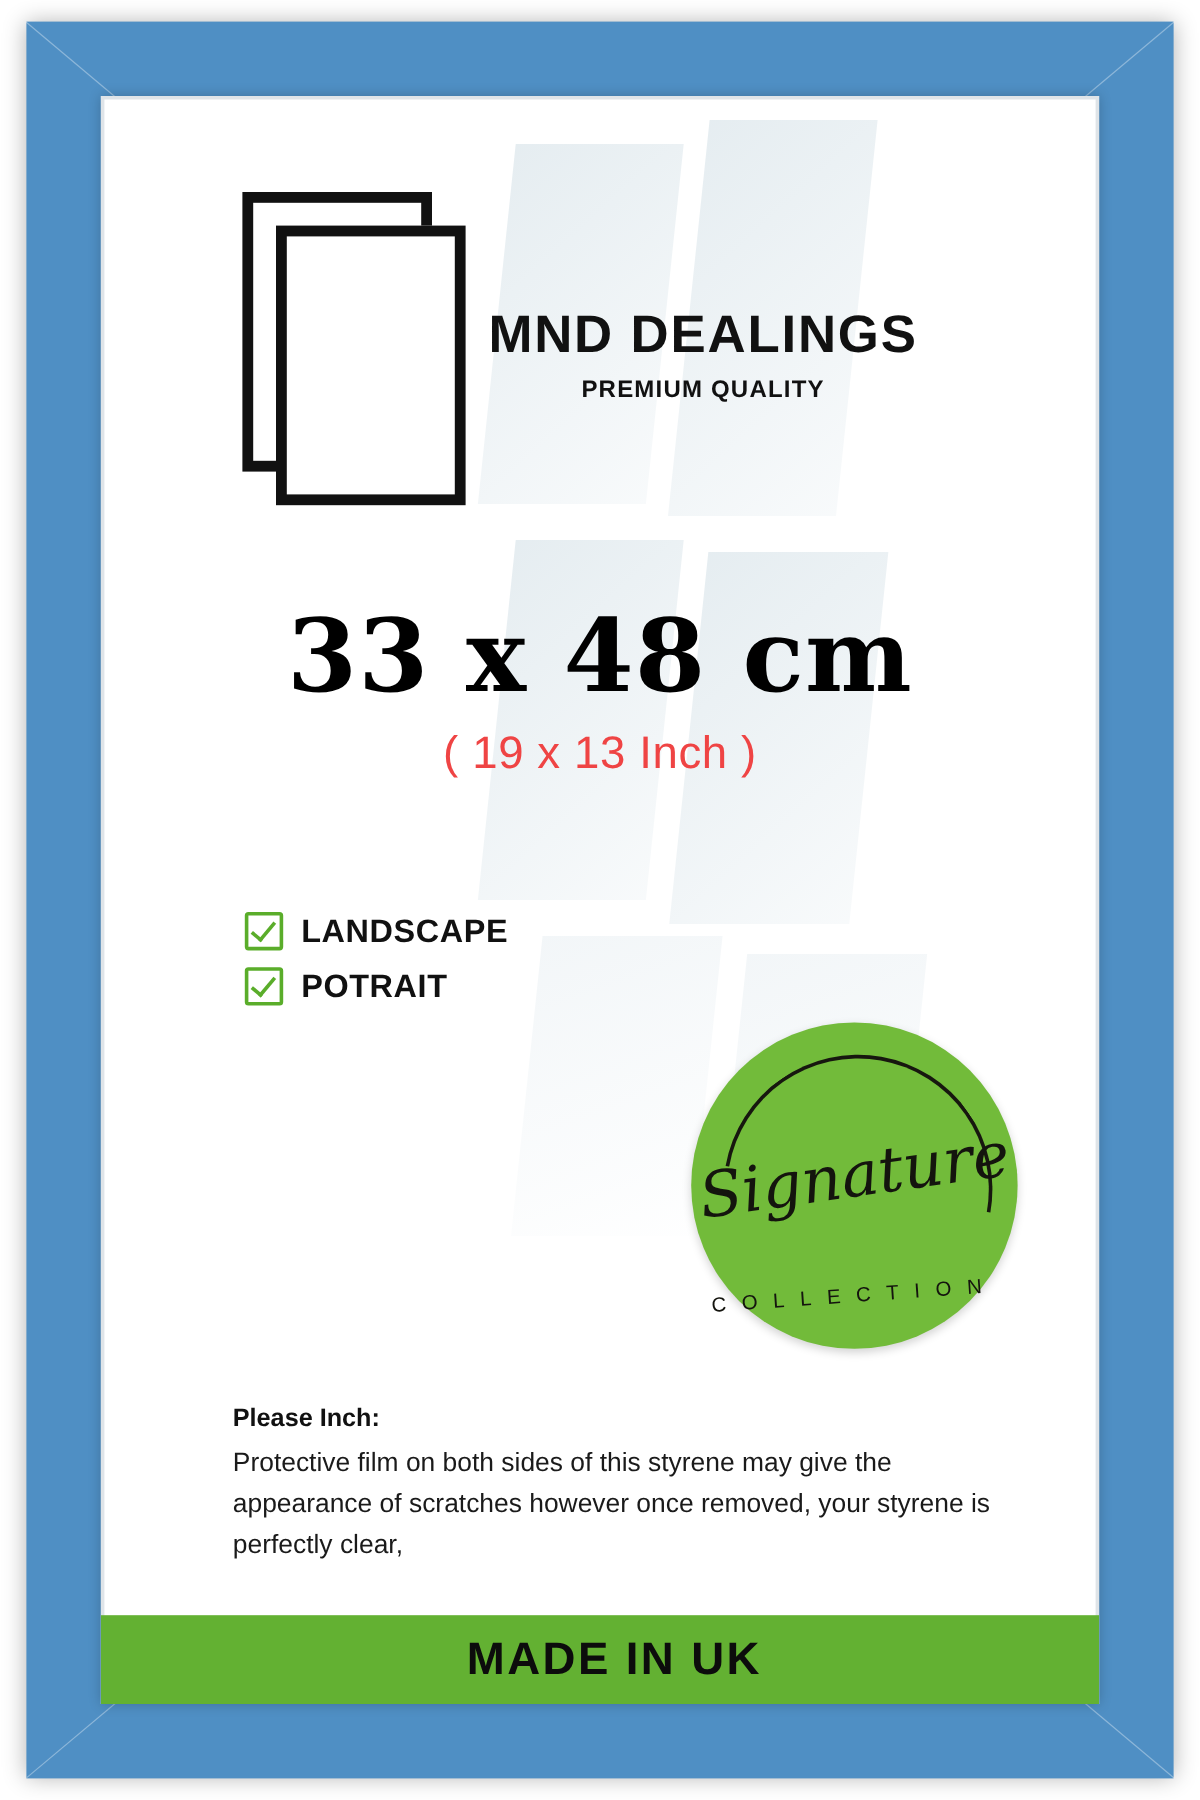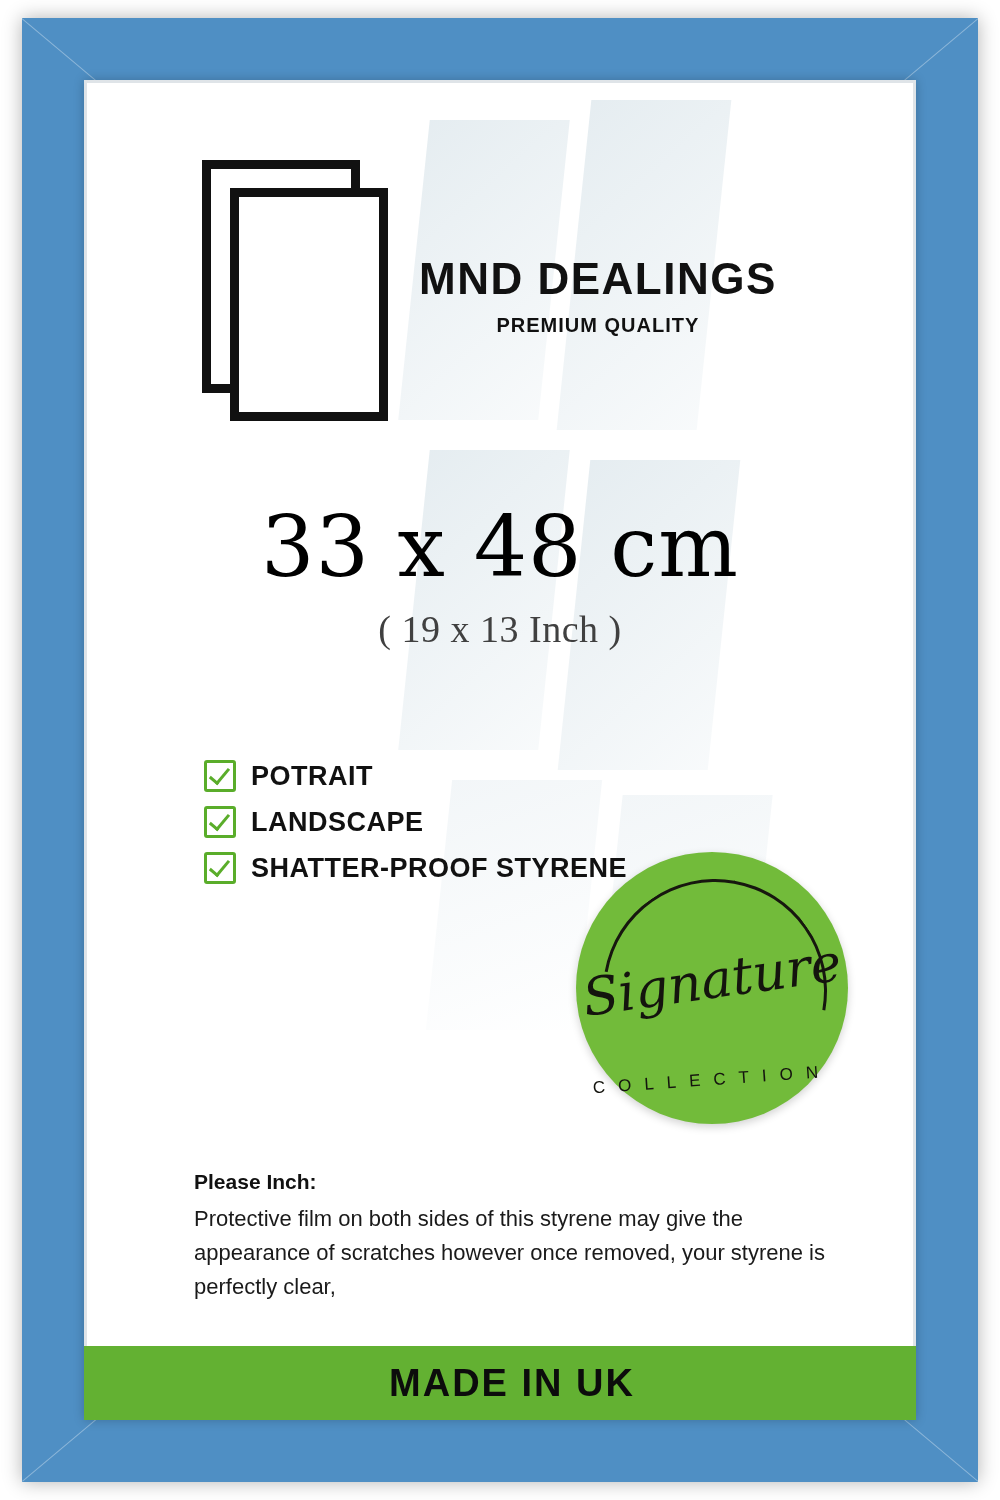--- a/index.html
+++ b/index.html
@@ -75,21 +75,21 @@
     background: linear-gradient(160deg, rgba(231,238,242,0.75), rgba(250,252,253,0.2));
   }
 
   
   .brand-block {
     position: absolute;
     left: 118px;
     top: 80px;
     display: flex;
     align-items: center;
-    gap: 32px;
+    gap: 20px;
   }
   .brand-logo-mark {
     position: relative;
     width: 185px;
     height: 270px;
   }
   .rect-o {
     position: absolute;
     border: 9px solid #111111;
     background: transparent;
@@ -116,32 +116,31 @@
 
   
   .size-block {
     position: absolute;
     left: 0; right: 0;
     top: 425px;
     text-align: center;
   }
   .size-cm {
     font-family: "DejaVu Serif", serif;
-    font-weight: 400;
+    font-weight: 700;
     font-size: 84px;
     color: #000000;
     letter-spacing: 1px;
     line-height: 1;
   }
   .size-in {
     margin-top: 18px;
     font-size: 38px;
-    color: #404040;
+    color: #ef4444;
     letter-spacing: 0.5px;
-    font-family: Liberation Serif, serif;
   }
 
   
   .features {
     position: absolute;
     left: 120px;
     top: 680px;
   }
   .feature-row {
     display: flex;
@@ -288,29 +287,25 @@
       </div>
 
       <div class="size-block">
         <div class="size-cm">33 x 48 cm</div>
         <div class="size-in">( 19 x 13 Inch )</div>
       </div>
 
       <div class="features">
         <div class="feature-row">
           <div class="check-box"></div>
-          <div class="feature-label">POTRAIT</div>
-        </div>
-        <div class="feature-row">
-          <div class="check-box"></div>
           <div class="feature-label">LANDSCAPE</div>
         </div>
         <div class="feature-row">
           <div class="check-box"></div>
-          <div class="feature-label">SHATTER-PROOF STYRENE</div>
+          <div class="feature-label">POTRAIT</div>
         </div>
       </div>
 
       <div class="signature-badge">
         <div class="sig-arc"></div>
         <div class="sig-word">Signature</div>
         <div class="sig-collection">COLLECTION</div>
       </div>
 
       <div class="note-block">

